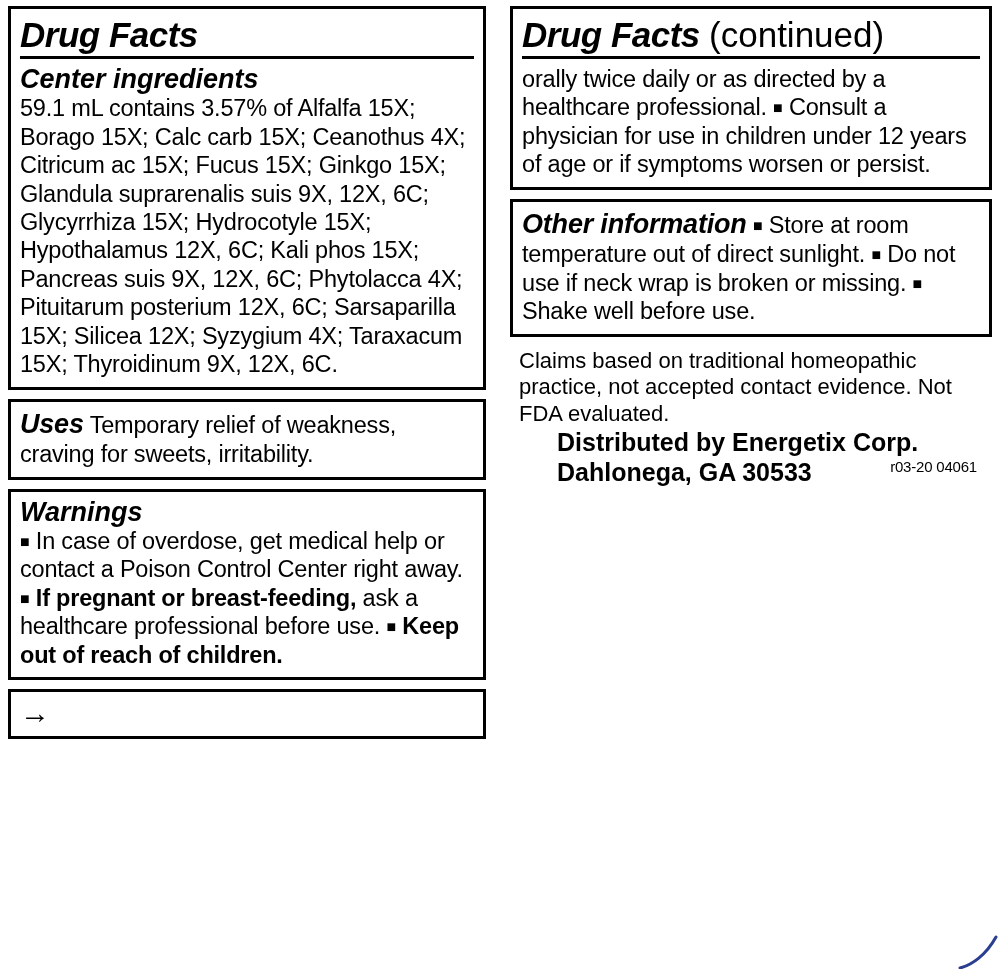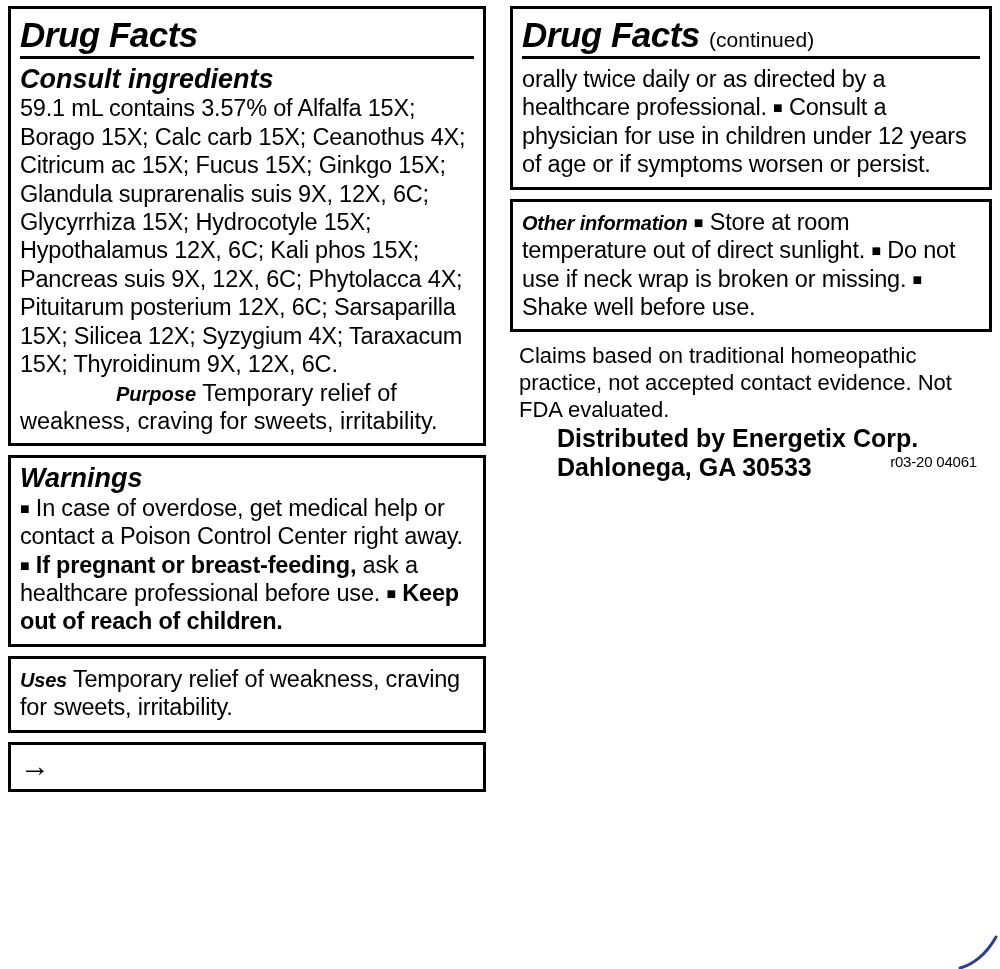--- a/index.html
+++ b/index.html
@@ -53,21 +53,21 @@
   
   .dfacts {
     font-size: 35px;
     font-weight: bold;
     font-style: italic;
     letter-spacing: -0.5px;
     line-height: 1.0;
     margin: 2px 0 4px 0;
   }
   .dfacts .cont {
-    font-size: 21px;
+    font-size: 35px;
     font-style: normal;
     font-weight: normal;
     letter-spacing: 0;
   }
   .rule-thick {
     border-bottom: 3px solid #000;
     margin: 2px 0 6px 0;
   }
 
   .h-sect {
@@ -78,21 +78,21 @@
     margin: 0 0 1px 0;
   }
 
   .body-text {
     font-size: 23.5px;
     line-height: 1.21;
     letter-spacing: -0.2px;
   }
 
   .inline-head {
-    font-size: 20px;
+    font-size: 27px;
     font-weight: bold;
     font-style: italic;
   }
 
   .bold { font-weight: bold; }
 
   .sq {
     font-size: 16px;
     vertical-align: 2px;
     line-height: 1;
@@ -156,46 +156,42 @@
 
 <div class="label">
   <div class="cols">
 
     <div class="col col-left">
 
       <div class="panel">
         <div class="dfacts">Drug Facts</div>
         <div class="rule-thick"></div>
 
-        <div class="h-sect">Consult ingredients</div>
+        <div class="h-sect">Center ingredients</div>
         <div class="body-text">59.1 mL contains 3.57% of Alfalfa 15X; Borago 15X; Calc carb 15X; Ceanothus 4X; Citricum ac 15X; Fucus 15X; Ginkgo 15X; Glandula suprarenalis suis 9X, 12X, 6C; Glycyrrhiza 15X; Hydrocotyle 15X; Hypothalamus 12X, 6C; Kali phos 15X; Pancreas suis 9X, 12X, 6C; Phytolacca 4X; Pituitarum posterium 12X, 6C; Sarsaparilla 15X; Silicea 12X; Syzygium 4X; Taraxacum 15X; Thyroidinum 9X, 12X, 6C.</div>
 
-        <div class="purpose-line">
-          <span class="inline-head">Purpose</span>
+      </div>
+
+      <div class="panel">
+        <div class="body-text">
+          <span class="inline-head">Uses</span>
           <span>Temporary relief of weakness, craving for sweets, irritability.</span>
         </div>
       </div>
 
       <div class="panel">
         <div class="h-sect">Warnings</div>
         <div class="body-text">
           <span class="sq">■</span>
           <span>In case of overdose, get medical help or contact a Poison Control Center right away.</span>
           <span class="sq">■</span>
           <span class="bold">If pregnant or breast-feeding,</span>
           <span>ask a healthcare professional before use.</span>
           <span class="sq">■</span>
           <span class="bold">Keep out of reach of children.</span>
-        </div>
-      </div>
-
-      <div class="panel">
-        <div class="body-text">
-          <span class="inline-head">Uses</span>
-          <span>Temporary relief of weakness, craving for sweets, irritability.</span>
         </div>
       </div>
 
       <div class="panel">
         <div class="directions-row">
           <div class="arrow">→</div>
         </div>
       </div>
 
     </div>

